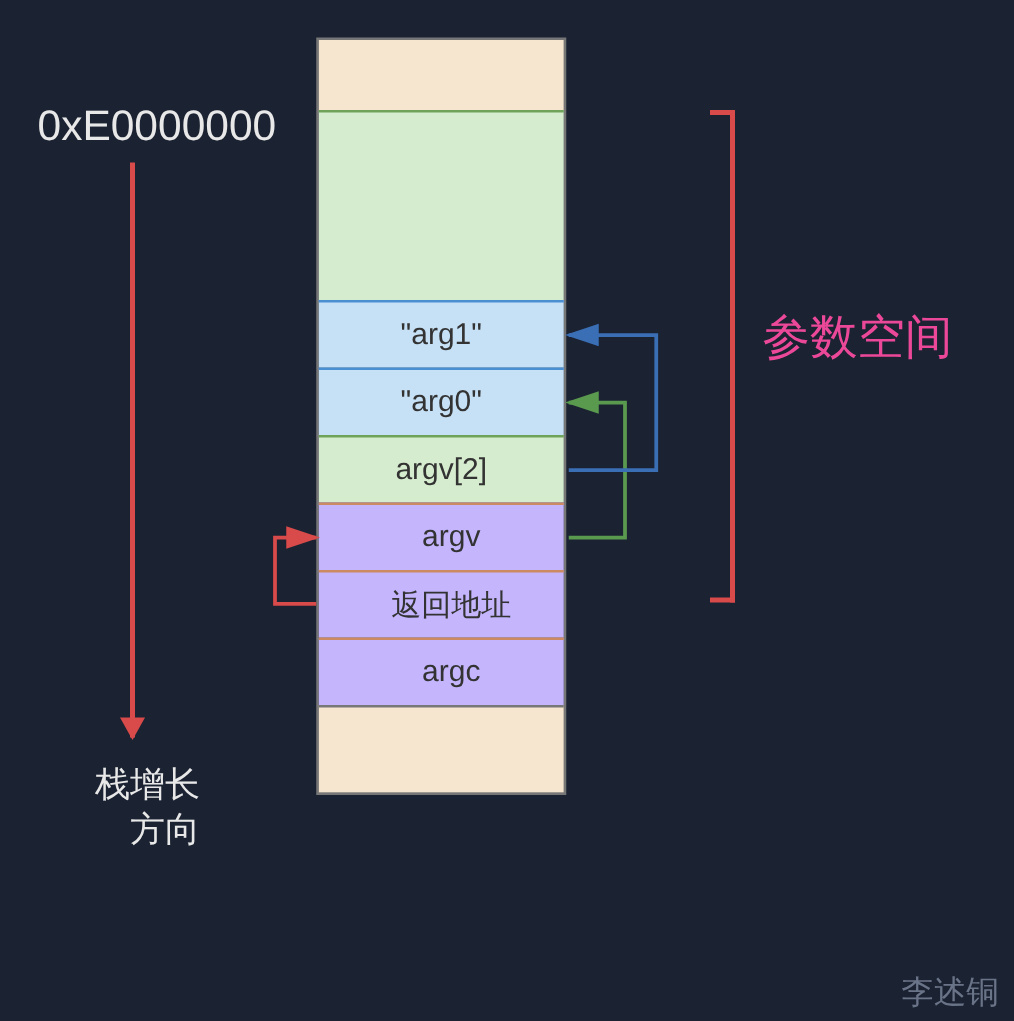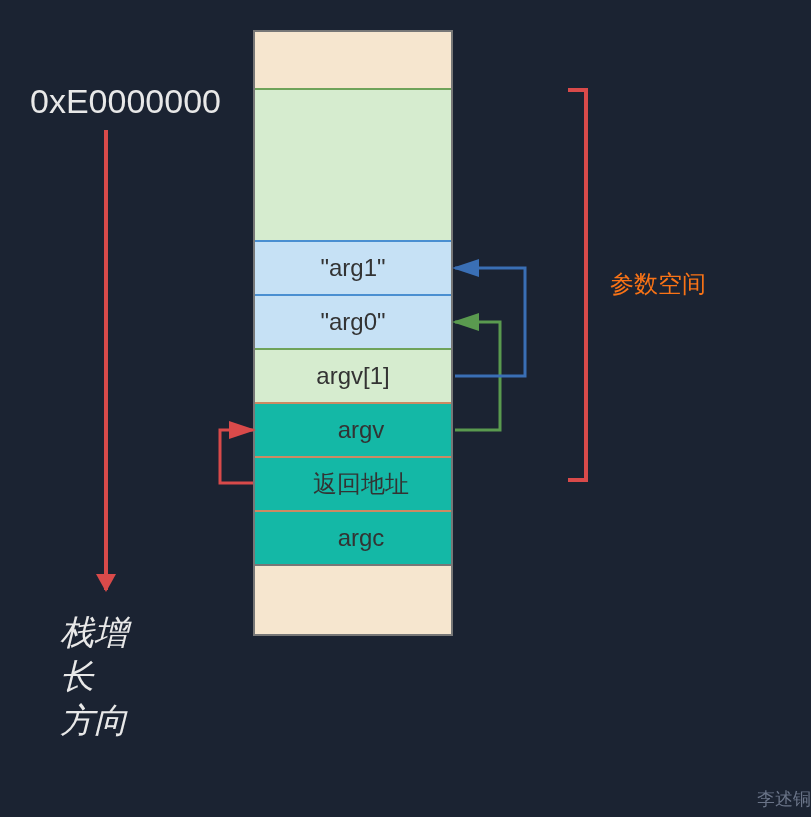--- a/index.html
+++ b/index.html
@@ -35,25 +35,24 @@
     width: 0; height: 0;
     border-left: 10px solid transparent;
     border-right: 10px solid transparent;
     border-top: 18px solid #d94a4a;
   }
   .growth-label {
     position: absolute;
     left: 60px;
     top: 610px;
     color: #e8e8e8;
-    font-size: 34px;
-    text-align: left;
+    font-size: 28px;
+    text-align: right;
     line-height: 1.3;
     width: 100px;
-    font-style: italic;
   }
   .stack {
     position: absolute;
     left: 253px;
     top: 30px;
     width: 200px;
     border: 2px solid #777;
   }
   .cell {
     width: 100%;
@@ -62,74 +61,74 @@
     align-items: center;
     justify-content: center;
     font-size: 24px;
     color: #333;
   }
   .cell:first-child { border-top: none; }
   .cell-spacer-top { height: 56px; background: #f6e6cf; }
   .cell-green-big { height: 152px; background: #d6eccf; border-color:#6fa35a;}
   .cell-blue { height: 54px; background: #c6e1f5; border-color:#4a8fd1;}
   .cell-green { height: 54px; background: #d6eccf; border-color:#6fa35a;}
-  .cell-peach, .cell-peach2, .cell-peach3 { height: 54px; background: #14b8a6; border-color:#cc8a63;padding-left:16px;}
+  .cell-peach, .cell-peach2, .cell-peach3 { height: 54px; background: #c4b5fd; border-color:#cc8a63;padding-left:16px;}
   .cell-spacer-bot { height: 70px; background: #f6e6cf; }
 
   
   .bracket {
     position: absolute;
     left: 568px;
     top: 88px;
     height: 394px;
     width: 20px;
     border-top: 4px solid #d94a4a;
     border-bottom: 4px solid #d94a4a;
     border-right: 4px solid #d94a4a;
   }
   .bracket-label {
     position: absolute;
     left: 610px;
-    top: 268px;
-    color: #f97316;
-    font-size: 24px;
+    top: 244px;
+    color: #ec4899;
+    font-size: 38px;
   }
 
   
   svg.arrows {
     position: absolute;
     left: 0; top: 0;
     width: 811px; height: 817px;
     pointer-events: none;
   }
   .watermark {
     position: absolute;
-    right: 0;
+    right: 12px;
     bottom: 6px;
     color: #6a7488;
-    font-size: 18px;
+    font-size: 26px;
   }
 </style>
 </head>
 <body>
 
 <div class="address-label">0xE0000000</div>
 
 <div class="growth-arrow"></div>
 <div class="growth-label">
   <span>栈增长</span><br>
   <span>方向</span>
 </div>
 
 <div class="stack">
   <div class="cell cell-spacer-top"></div>
   <div class="cell cell-green-big"></div>
   <div class="cell cell-blue">"arg1"</div>
   <div class="cell cell-blue">"arg0"</div>
-  <div class="cell cell-green">argv[1]</div>
+  <div class="cell cell-green">argv[2]</div>
   <div class="cell cell-peach">argv</div>
   <div class="cell cell-peach3">返回地址</div>
   <div class="cell cell-peach2">argc</div>
   <div class="cell cell-spacer-bot"></div>
 </div>
 
 <div class="bracket"></div>
 <div class="bracket-label">参数空间</div>
 
 <svg class="arrows">

